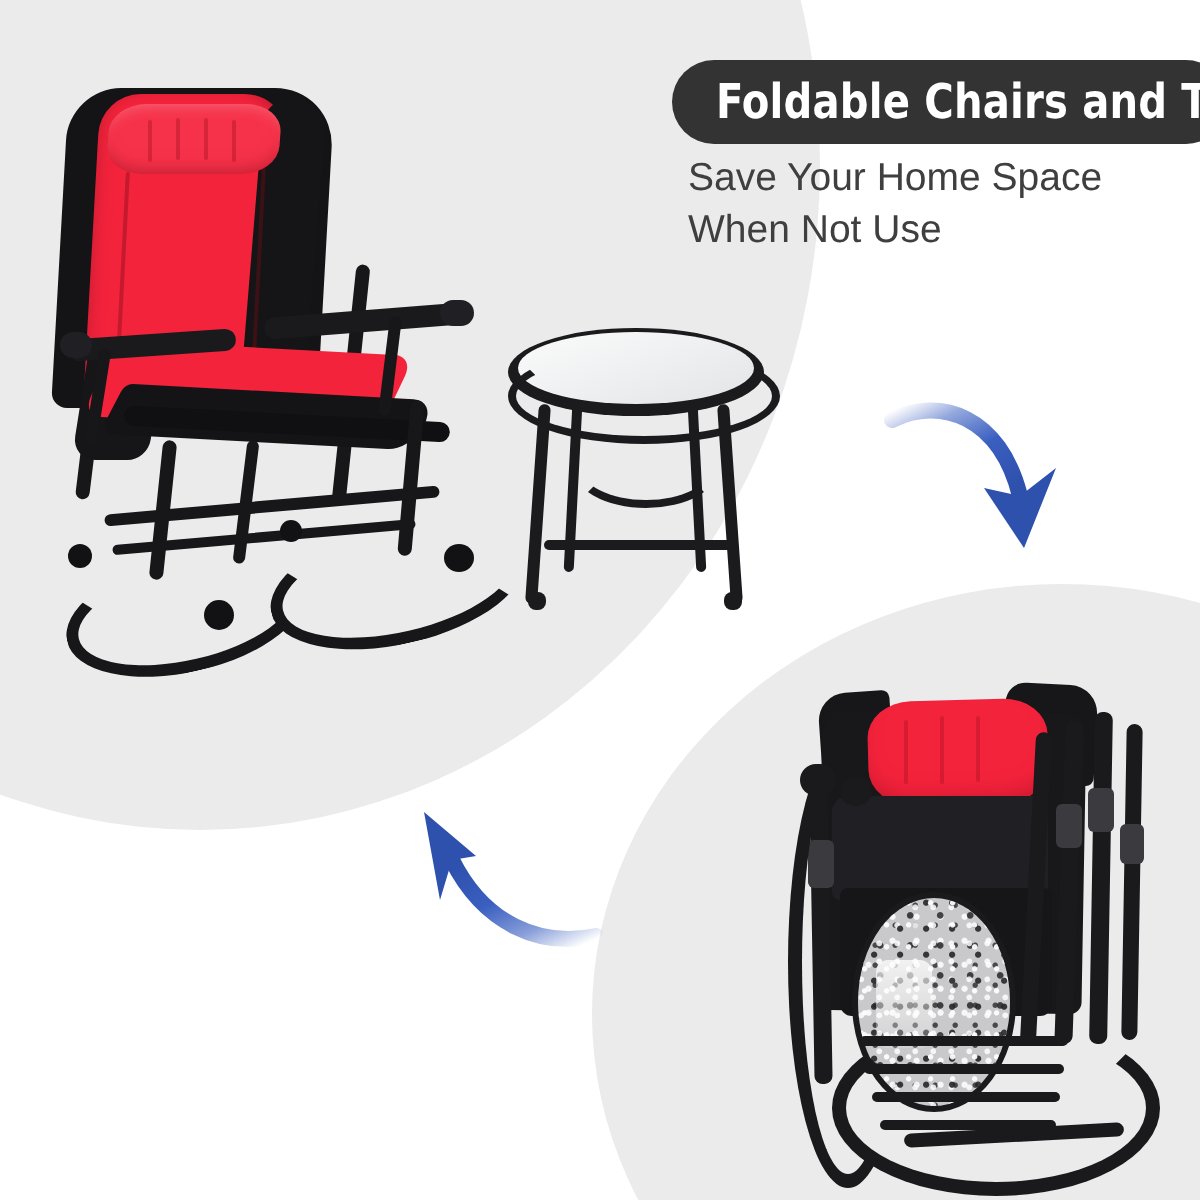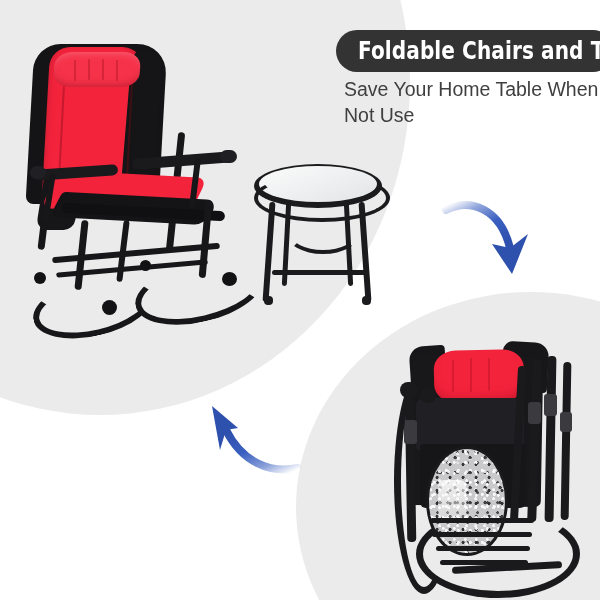--- a/index.html
+++ b/index.html
@@ -365,15 +365,15 @@
         <stop offset="100%" stop-color="#2f51ae" stop-opacity="1"></stop>
       </linearGradient>
     </defs>
     <path d="M112,64 C84,70 56,58 40,26" fill="none" stroke="url(#gradL)" stroke-width="8" stroke-linecap="round"></path>
     <path d="M26,2 L52,24 L40,26 L34,46 Z" fill="#2f51ae"></path>
   </svg>
 
   <div id="title-banner">
     <div id="title-text">Foldable Chairs and Table</div>
   </div>
-  <div id="subtitle-text">Save Your Home Table When Not Use</div>
+  <div id="subtitle-text">Save Your Home Space When Not Use</div>
 
 </div>
 
 </body></html>

